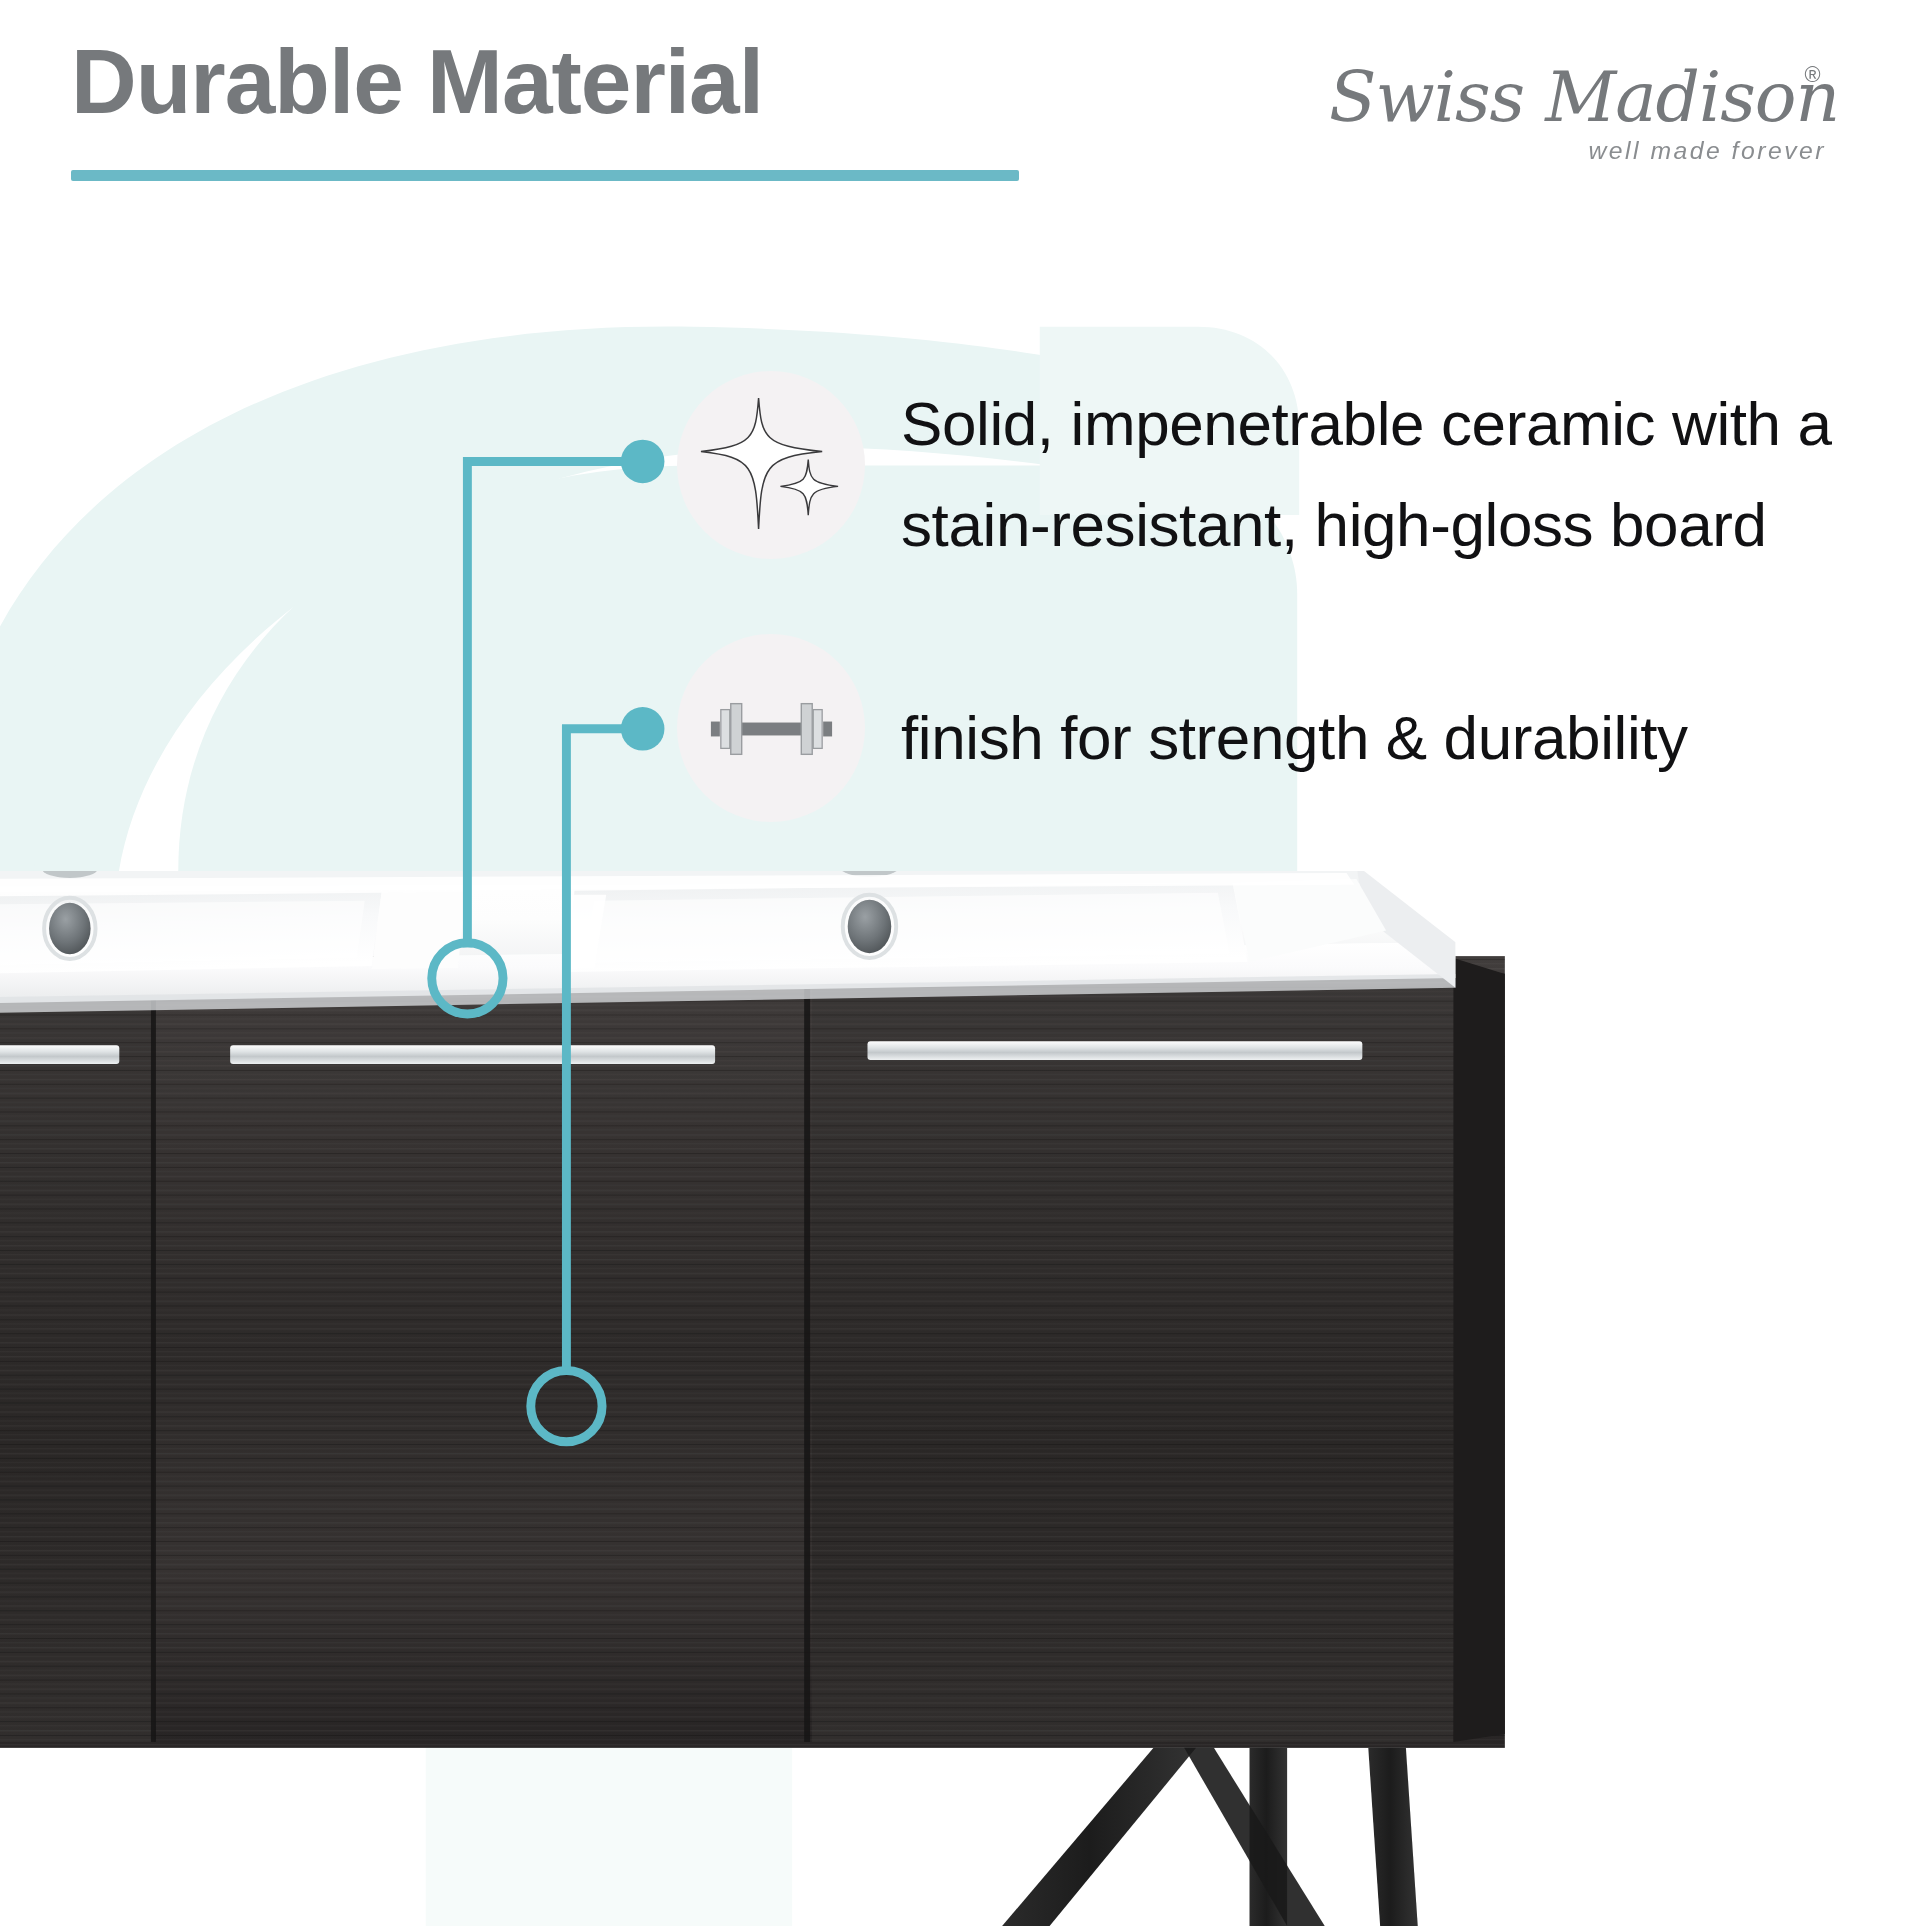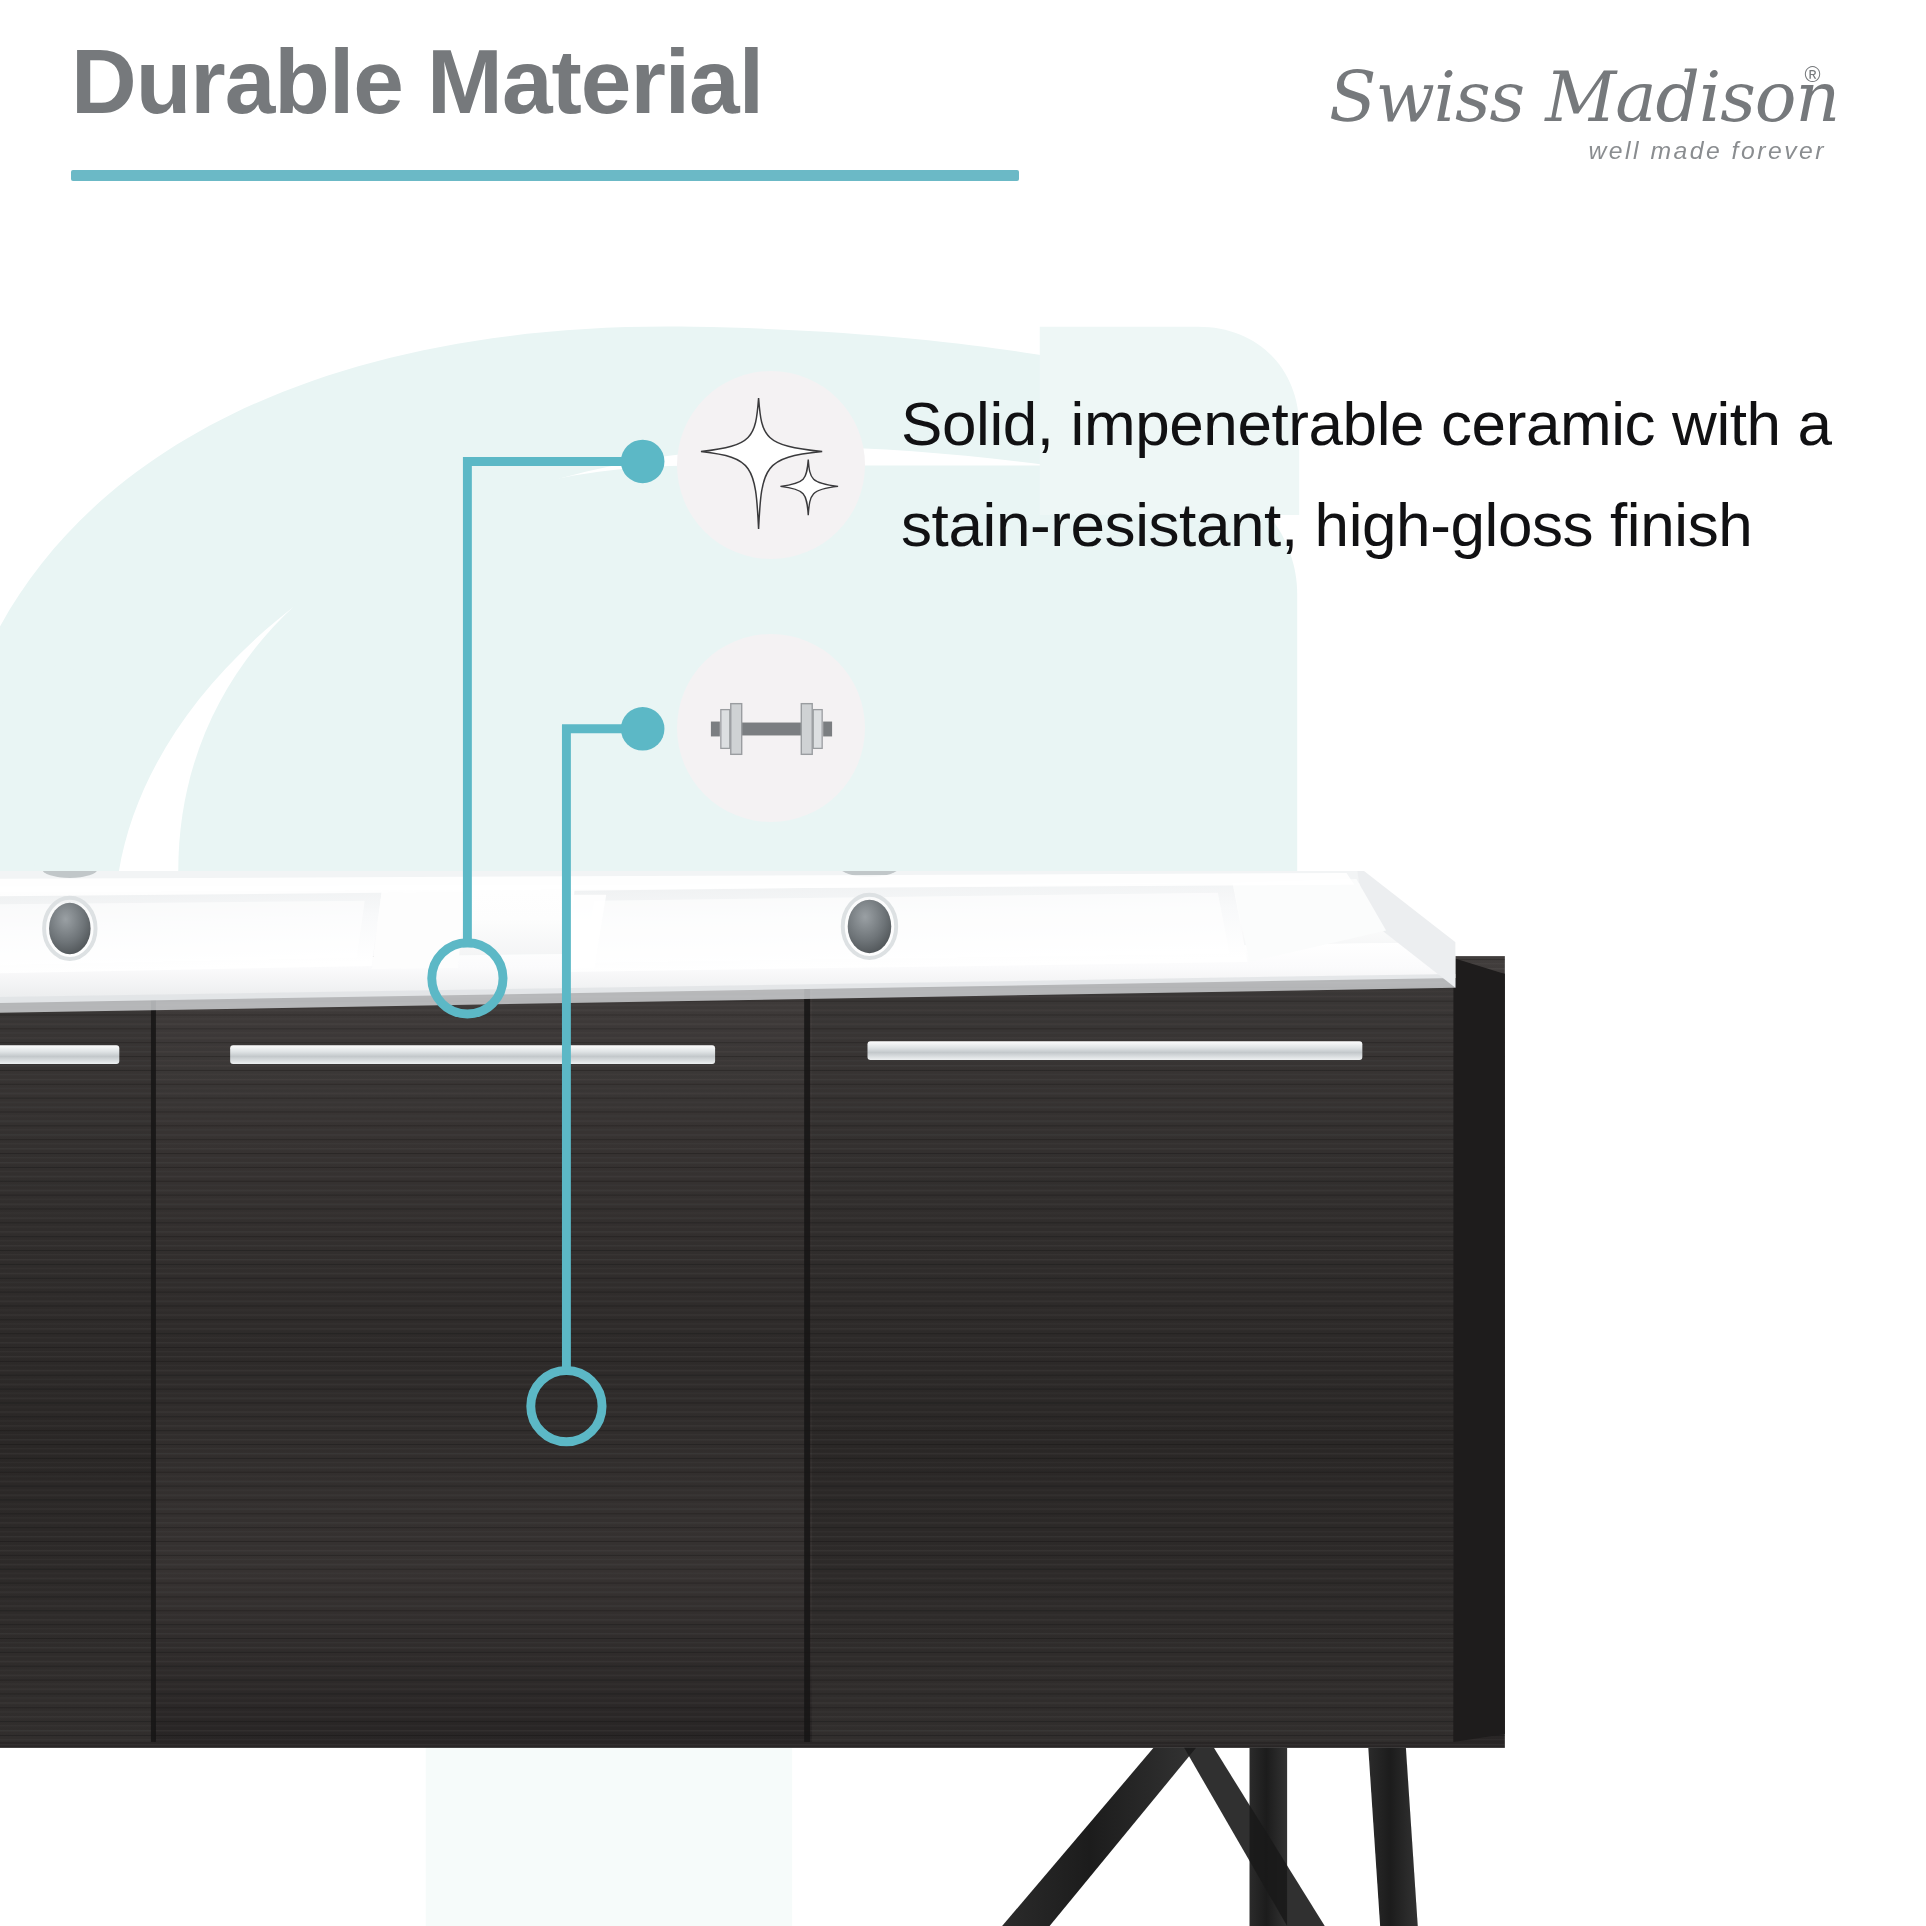--- a/index.html
+++ b/index.html
@@ -272,34 +272,35 @@
     <div class="badge">
       <svg width="149" height="149" viewBox="0 0 150 150">
         <path d="M62 8 C65 48, 68 56, 126 62 C68 68, 65 76, 62 140
                  C59 76, 56 68, 4 62 C56 56, 59 48, 62 8 Z" fill="#ffffff" stroke="#3a3a3c" stroke-width="1.5"></path>
         <path d="M112 70 C113.5 90, 115 94, 142 97 C115 100, 113.5 104, 112 126
                  C110.5 104, 109 100, 84 97 C109 94, 110.5 90, 112 70 Z" fill="#ffffff" stroke="#3a3a3c" stroke-width="1.4"></path>
       </svg>
     </div>
     <div class="callout-text">
       <span>Solid, impenetrable ceramic with a</span>
-      <span>stain-resistant, high-gloss finish</span>
+      <span>stain-resistant, high-gloss board</span>
     </div>
   </div>
 
   <div class="callout" id="callout-1">
     <div class="badge">
       <svg width="149" height="149" viewBox="0 0 150 150">
         <rect x="40" y="69" width="70" height="13" fill="#7b7e81"></rect>
         <rect x="34" y="50" width="11" height="51" fill="#cfd2d4" stroke="#9a9da0" stroke-width="1.4"></rect>
         <rect x="24" y="56" width="9" height="39" fill="#dcdfe1" stroke="#9a9da0" stroke-width="1.3"></rect>
         <rect x="14" y="68" width="9" height="15" fill="#7b7e81"></rect>
         <rect x="105" y="50" width="11" height="51" fill="#cfd2d4" stroke="#9a9da0" stroke-width="1.4"></rect>
         <rect x="117" y="56" width="9" height="39" fill="#dcdfe1" stroke="#9a9da0" stroke-width="1.3"></rect>
         <rect x="127" y="68" width="9" height="15" fill="#7b7e81"></rect>
       </svg>
     </div>
     <div class="callout-text">
+      <span>finish for strength &amp; durability</span>
     </div>
   </div>
 
 </div>
 
 
 </body></html>

